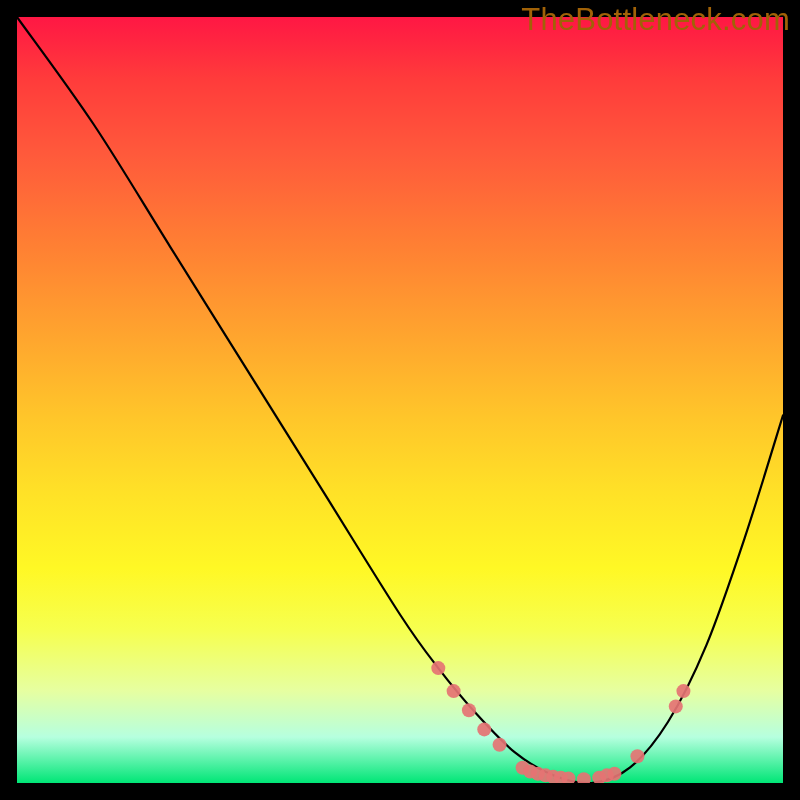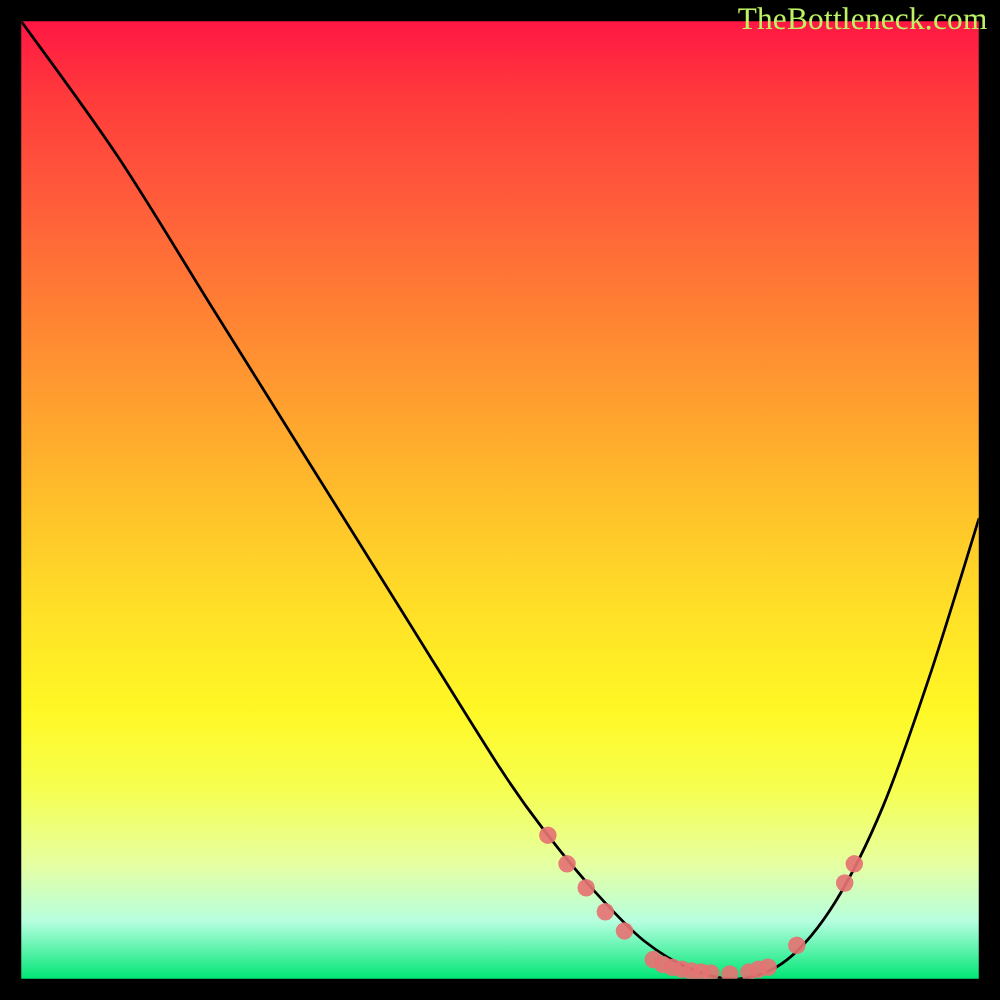--- a/index.html
+++ b/index.html
@@ -28,23 +28,23 @@
       #f6ff4f 80%,
       #e6ffa1 88%,
       #b6ffdf 94%,
       #00e676 100%
     );
   }
   .watermark {
     position: absolute;
     top: 2px;
     right: 10px;
-    font-family: Liberation Serif, serif;
-    font-size: 25px;
-    color: #bef264;
+    font-family: Liberation Sans, sans-serif;
+    font-size: 31px;
+    color: #a16207;
     letter-spacing: 0.2px;
     font-weight: 500;
   }
   svg.curve {
     position: absolute;
     left: 0;
     top: 0;
     width: 766px;
     height: 766px;
   }

